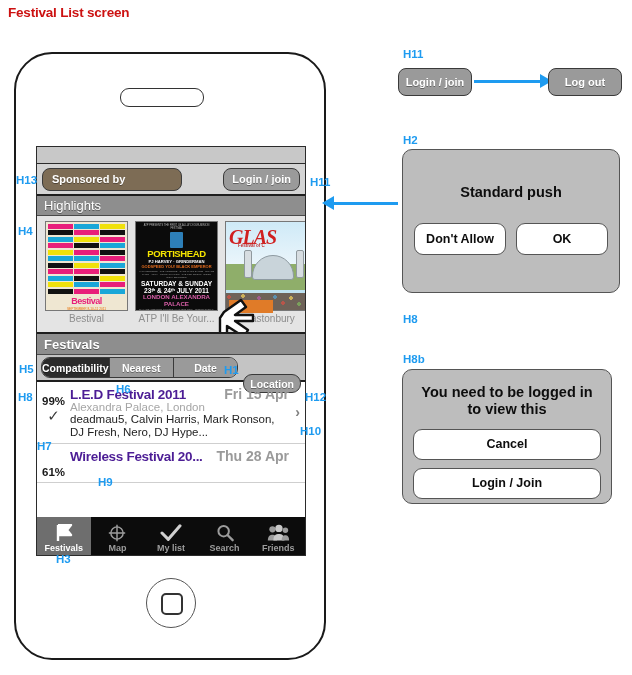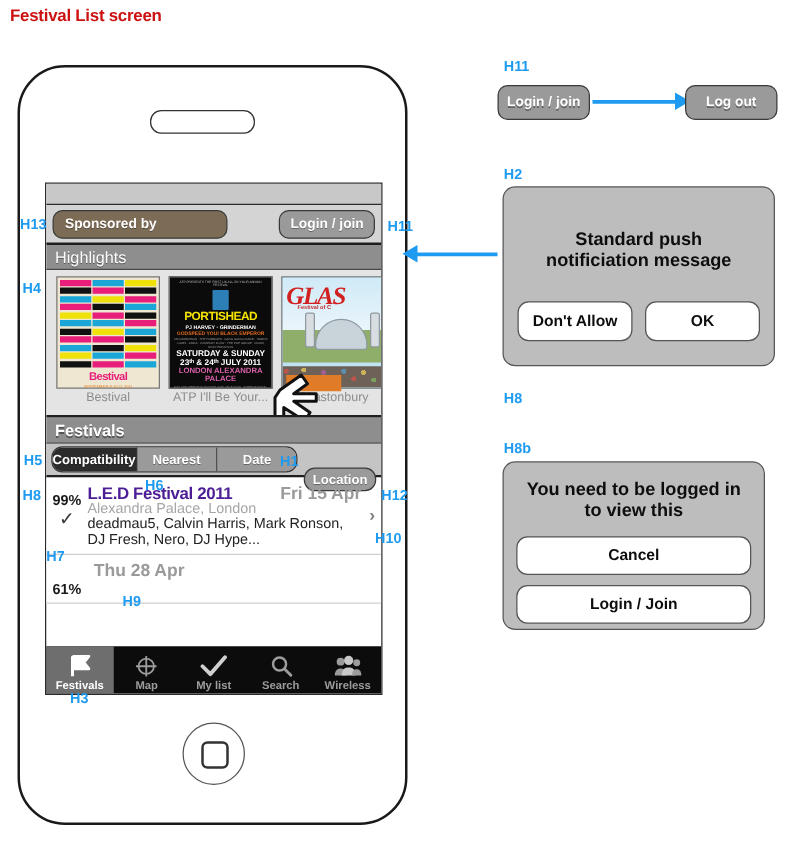--- a/index.html
+++ b/index.html
@@ -389,20 +389,21 @@
       </div>
       <div class="chev">›</div>
     </div>
 
     <div class="row-item">
       <div class="row-left" style="padding-top:4px">
         <div class="pct" style="margin-top:14px">61%</div>
       </div>
       <div class="row-main">
         <div class="row-top">
+          <span class="row-title">Wireless Festival 20...</span>
           <span class="row-date">Thu 28 Apr</span>
         </div>
       </div>
     </div>
   </div>
 
   <div id="tabbar">
     <div class="tab active">
       <svg width="20" height="18" viewBox="0 0 20 18">
         <path d="M4 1 L4 17 M4 1 L17 1 L13 6 L17 11 L4 11" fill="#ffffff" stroke="#ffffff" stroke-width="2.4" stroke-linejoin="round"></path>
@@ -431,21 +432,21 @@
     </div>
     <div class="tab">
       <svg width="24" height="18" viewBox="0 0 26 18">
         <circle cx="7" cy="5" r="3.4" fill="#9c9c9c"></circle>
         <circle cx="14" cy="4" r="4" fill="#c8c8c8"></circle>
         <circle cx="21" cy="6" r="3" fill="#9c9c9c"></circle>
         <path d="M2 17 C2 12 5 11 7 11 C9 11 12 12 12 17 Z" fill="#9c9c9c"></path>
         <path d="M8 17 C8 11 11 10 14 10 C17 10 20 11 20 17 Z" fill="#c8c8c8"></path>
         <path d="M17 17 C17 12.5 19 11.5 21 11.5 C23 11.5 25 12.5 25 17 Z" fill="#9c9c9c"></path>
       </svg>
-      <span class="tl">Wireless</span>
+      <span class="tl">Friends</span>
     </div>
   </div>
 </div>
 
 <div class="ann" style="left:16px;top:174px;">H13</div>
 <div class="ann" style="left:18px;top:225px;">H4</div>
 <div class="ann" style="left:19px;top:363px;">H5</div>
 <div class="ann" style="left:18px;top:391px;">H8</div>
 <div class="ann" style="left:37px;top:412px;margin-top:28px;">H7</div>
 <div class="ann" style="left:63px;top:476px;padding-left:35px;">H9</div>
@@ -460,21 +461,20 @@
 <div class="ann" style="left:403px;top:48px;">H11</div>
 <div class="btn-grey" style="left:398px;top:68px;width:72px;height:26px;">Login / join</div>
 <div class="arrow-line" style="left:474px;top:80px;width:68px;"></div>
 <div class="arrow-head" style="left:540px;top:74px;border-top:7px solid transparent;border-bottom:7px solid transparent;border-left:12px solid #1e9bf0;"></div>
 <div class="btn-grey" style="left:548px;top:68px;width:72px;height:26px;">Log out</div>
 
 <div class="ann" style="left:403px;top:134px;">H2</div>
 <div class="dialog" style="left:402px;top:149px;width:218px;height:144px;">
   <div class="dlg-text" style="margin-top:34px;">
     <div>Standard push</div>
-    <div>notificiation message</div>
   </div>
   <div style="display:flex;gap:10px;padding:22px 11px 0 11px;">
     <div class="dlg-btn" style="flex:1;height:30px;">Don't Allow</div>
     <div class="dlg-btn" style="flex:1;height:30px;text-align:center;">OK</div>
   </div>
 </div>
 <div class="arrow-line" style="left:332px;top:202px;width:66px;"></div>
 <div class="arrow-head" style="left:322px;top:196px;border-top:7px solid transparent;border-bottom:7px solid transparent;border-right:12px solid #1e9bf0;"></div>
 
 <div class="ann" style="left:403px;top:313px;">H8</div>

